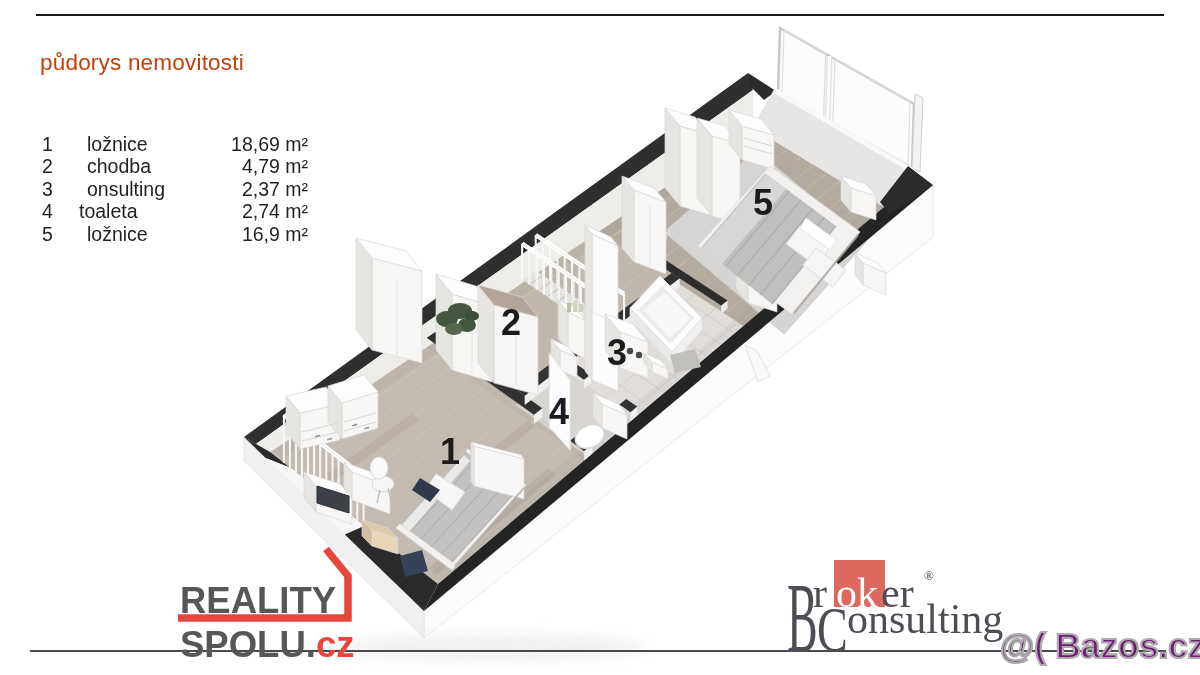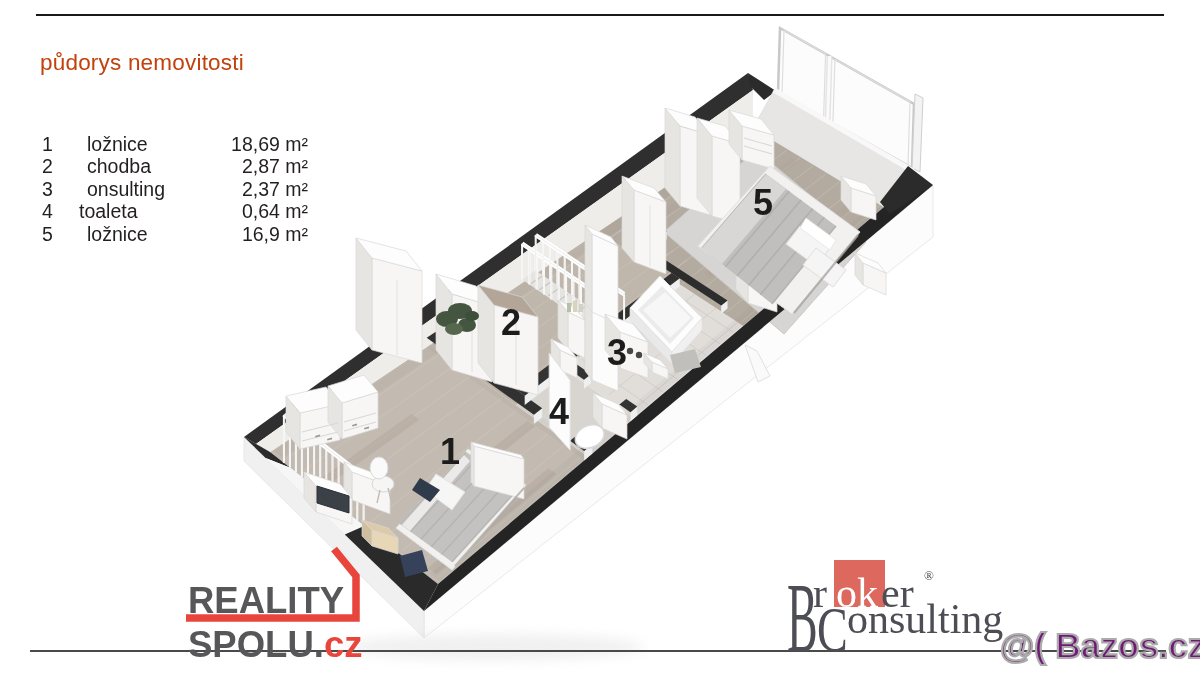--- a/index.html
+++ b/index.html
@@ -4,23 +4,23 @@
 *{box-sizing:border-box}
 .abs{position:absolute}
 body{font-family:"Liberation Sans",sans-serif}
 </style></head>
 <body>
 <div class="abs" style="left:36px;top:14px;width:1128px;height:2px;background:#191919"></div>
 <div class="abs" style="left:40px;top:50px;font-size:22.5px;color:#c2410c;letter-spacing:0.2px">půdorys nemovitosti</div>
 <div class="abs" style="left:42px;top:133px;font-size:19.5px;color:#231f20;line-height:22.4px">
 <div style="position:relative;width:266px">
 <div>1<span style="position:absolute;left:45px">ložnice</span><span style="position:absolute;right:0">18,69 m²</span></div>
-<div>2<span style="position:absolute;left:45px">chodba</span><span style="position:absolute;right:0">2,87 m²</span></div>
+<div>2<span style="position:absolute;left:45px">chodba</span><span style="position:absolute;right:0">4,79 m²</span></div>
 <div>3<span style="position:absolute;left:45px">onsulting</span><span style="position:absolute;right:0">2,37 m²</span></div>
-<div>4<span style="position:absolute;left:37px">toaleta</span><span style="position:absolute;right:0">0,64 m²</span></div>
+<div>4<span style="position:absolute;left:37px">toaleta</span><span style="position:absolute;right:0">2,74 m²</span></div>
 <div>5<span style="position:absolute;left:45px">ložnice</span><span style="position:absolute;right:0">16,9 m²</span></div>
 </div>
   </div>
 
 <svg class="abs" style="left:0;top:0" width="1200" height="675" viewBox="0 0 1200 675">
 <defs>
       <filter id="blur1" x="-40%" y="-200%" width="180%" height="500%">
         <feGaussianBlur stdDeviation="6"></feGaussianBlur>
       </filter>
     </defs>
@@ -346,21 +346,21 @@
     <polygon points="745.0,345.0 757.0,351.0 770.0,376.0 758.0,382.0" fill="#fafafa" stroke="#e0e0e0" stroke-width="1"></polygon>
     <text x="440" y="464" font-family="Liberation Sans, sans-serif" font-size="36" font-weight="bold" fill="#1c1c1c">1</text>
     <text x="501" y="335" font-family="Liberation Sans, sans-serif" font-size="36" font-weight="bold" fill="#1c1c1c">2</text>
     <text x="607" y="365" font-family="Liberation Sans, sans-serif" font-size="36" font-weight="bold" fill="#1c1c1c">3</text>
     <text x="549" y="424" font-family="Liberation Sans, sans-serif" font-size="36" font-weight="bold" fill="#1c1c1c">4</text>
     <text x="753" y="215" font-family="Liberation Sans, sans-serif" font-size="36" font-weight="bold" fill="#1c1c1c">5</text>
 </svg>
 
 <div class="abs" style="left:30px;top:650px;width:1136px;height:1.6px;background:#4a4a4a"></div>
 
-<div class="abs" style="left:184px;top:528px;width:190px;height:135px">
+<div class="abs" style="left:176px;top:528px;width:190px;height:135px">
   <svg width="190" height="135" viewBox="0 0 190 135">
     <path d="M 2 90 L 172 90 L 172 48 L 150 21" fill="none" stroke="#e8463c" stroke-width="7.5"></path>
     <text x="4" y="85" font-family="Liberation Sans, sans-serif" font-weight="bold" font-size="36.5" fill="#57575a">REALITY</text>
     <text x="4" y="129" font-family="Liberation Sans, sans-serif" font-weight="bold" font-size="36.5" fill="#57575a">SPOLU<tspan>.</tspan><tspan fill="#e8463c">cz</tspan></text>
   </svg>
 </div>
 
 <div class="abs" style="left:780px;top:552px;width:280px;height:108px">
   <svg width="280" height="108" viewBox="0 0 280 108">
     <rect x="54" y="8" width="51" height="47" fill="#dd685e"></rect>

